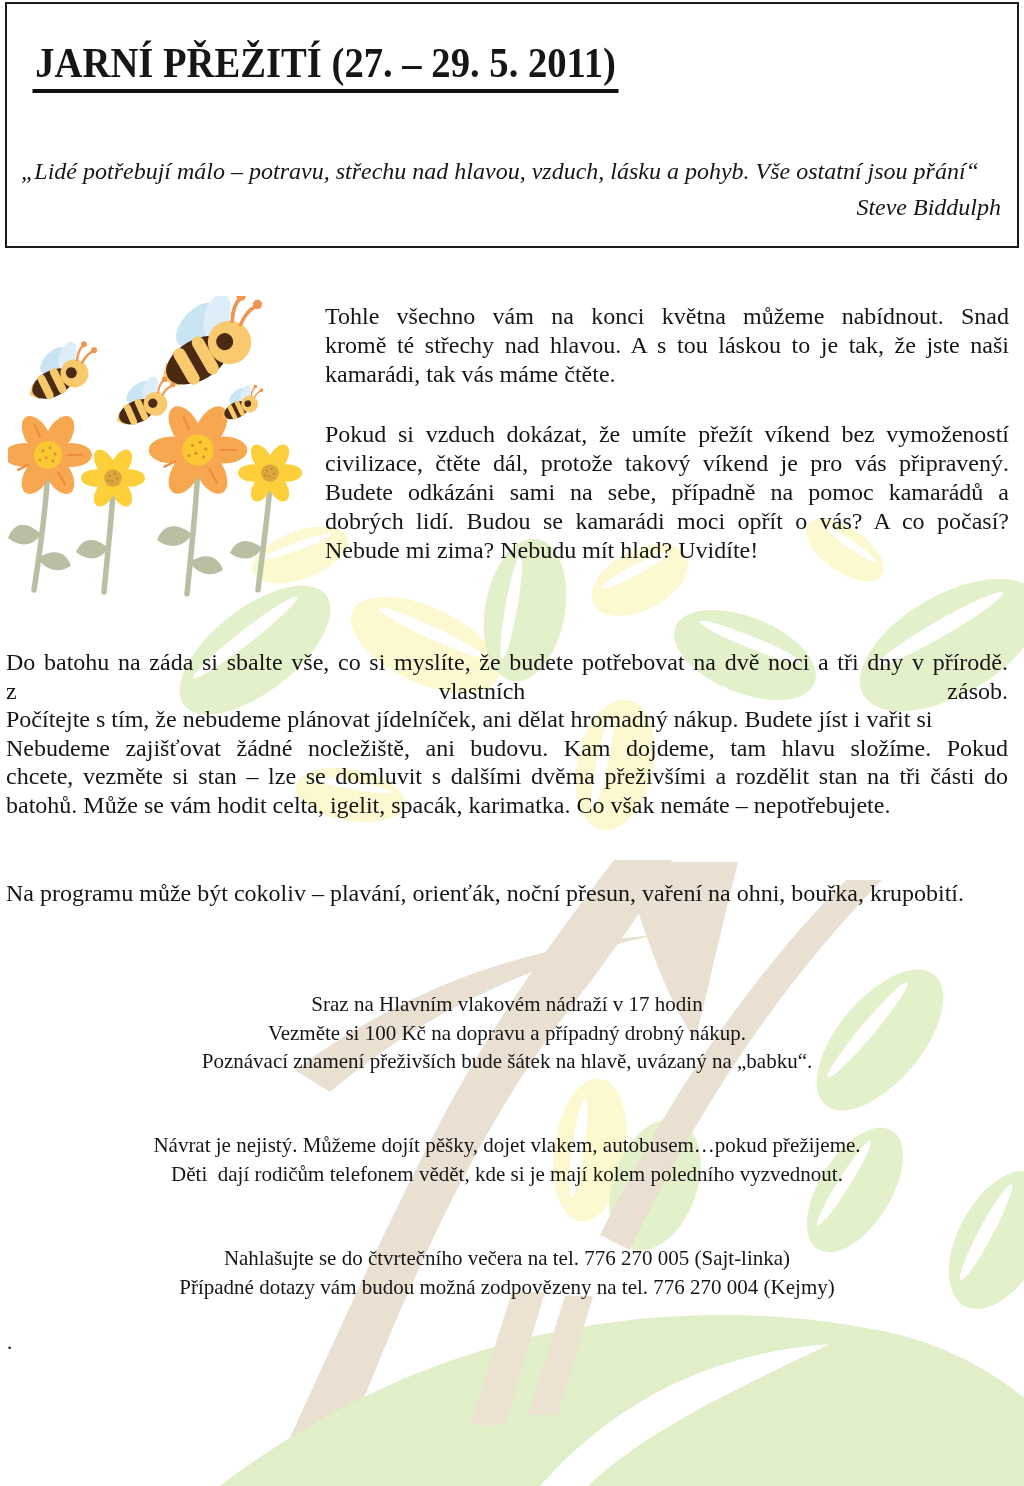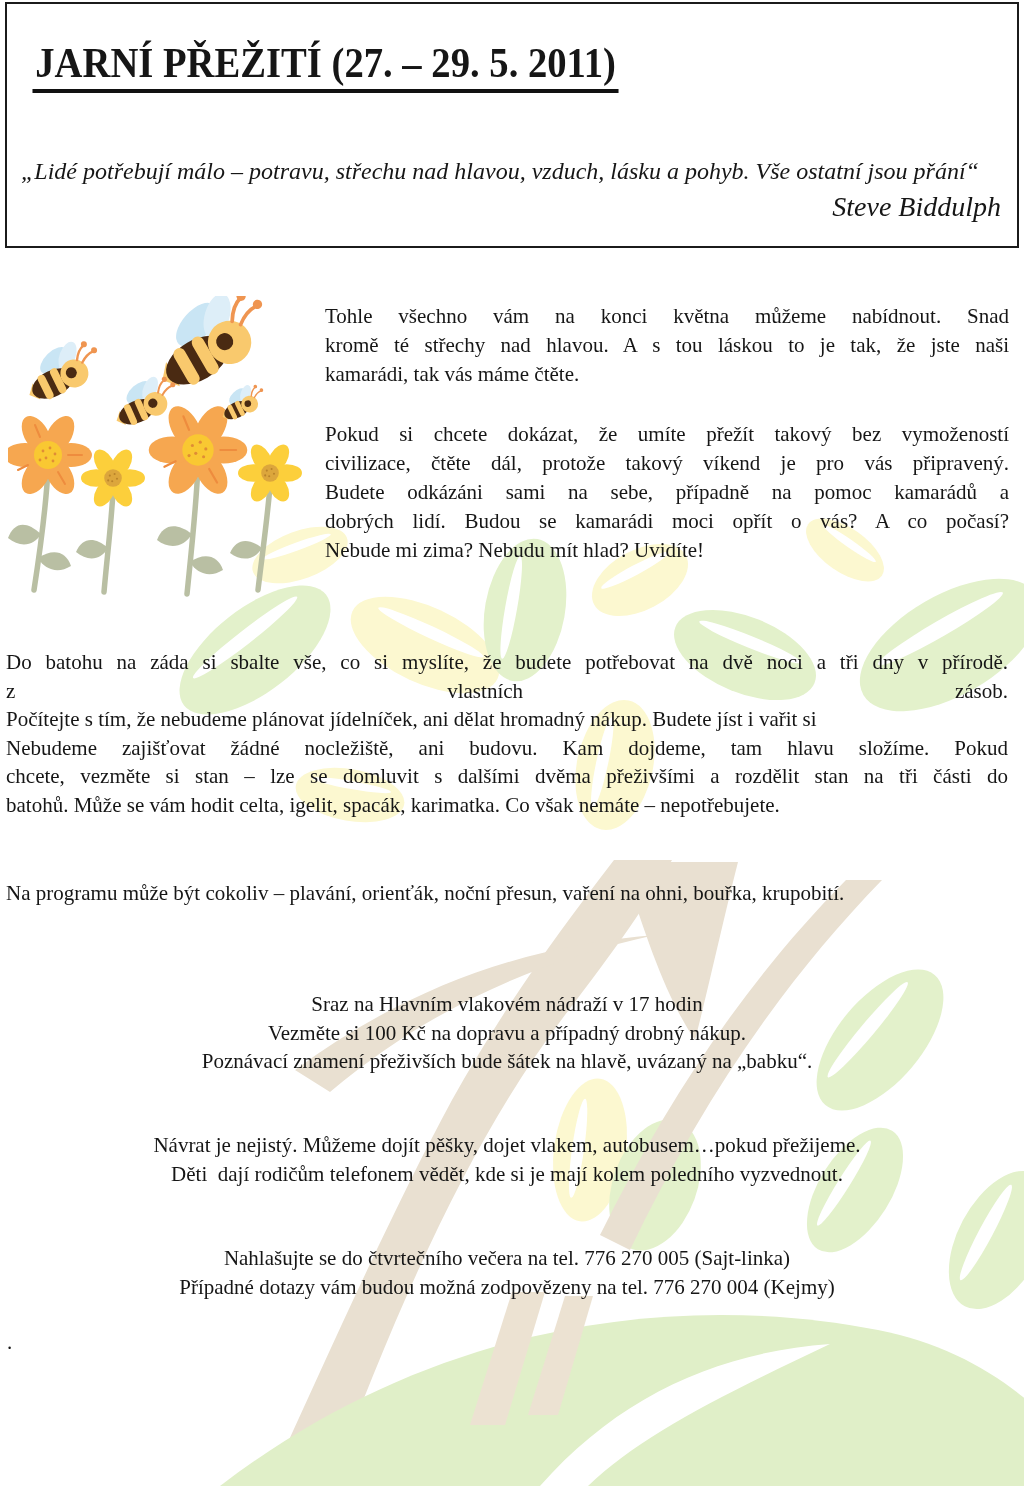--- a/index.html
+++ b/index.html
@@ -15,23 +15,23 @@
     position:absolute; left:5px; top:2px; width:1010px; height:242px;
     border:2px solid #1b1b1b; background:#ffffff; z-index:3;
   }
   .title { position:absolute; top:36px; left:0; width:100%; text-align:left;
            font-size:42px; font-weight:bold; line-height:46px; white-space:nowrap; }
   .title-inner { display:inline-block; transform:scaleX(0.92); transform-origin:center;
                  border-bottom:4px solid #111; padding:0 3px 3px 3px; }
   .quote { position:absolute; top:150px; left:14px; right:14px;
            font-style:italic; font-size:24px; line-height:34px; white-space:nowrap; }
   .quote-attr { position:absolute; top:186px; right:16px;
-           font-style:italic; font-size:28px; line-height:34px; }
-
-  .textblock { position:absolute; z-index:2; font-size:21px; }
+           font-style:italic; font-size:24px; line-height:34px; }
+
+  .textblock { position:absolute; z-index:2; font-size:24px; }
   .col-right { left:325px; top:302px; width:684px; line-height:29px; }
   .col-right .para + .para { margin-top:31px; }
   .fullcol   { left:6px; top:648px; width:1002px; line-height:28.5px; }
   .program   { left:6px; top:879px; width:1008px; line-height:28.5px; }
 
   .para .line { text-align:justify; text-align-last:justify; }
   .para .line:last-child { text-align-last:left; }
 
   .center-block { position:absolute; left:0; width:1014px; z-index:2;
                   font-size:21px; line-height:28.5px; }
@@ -221,21 +221,21 @@
     <use href="#bee" transform="translate(233,112) scale(0.6) rotate(-6)"></use>
   </svg>
 
   <div class="textblock col-right">
     <div class="para">
         <div class="line">Tohle všechno vám na konci května můžeme nabídnout. Snad</div>
         <div class="line">kromě té střechy nad hlavou. A s tou láskou to je tak, že jste naši</div>
         <div class="line">kamarádi, tak vás máme čtěte.</div>
       </div>
     <div class="para">
-        <div class="line">Pokud si chcete dokázat, že umíte přežít takový bez vymožeností</div>
+        <div class="line">Pokud si vzduch dokázat, že umíte přežít víkend bez vymožeností</div>
         <div class="line">civilizace, čtěte dál, protože takový víkend je pro vás připravený.</div>
         <div class="line">Budete odkázáni sami na sebe, případně na pomoc kamarádů a</div>
         <div class="line">dobrých lidí. Budou se kamarádi moci opřít o vás? A co počasí?</div>
         <div class="line">Nebude mi zima? Nebudu mít hlad? Uvidíte!</div>
       </div>
   </div>
 
   <div class="textblock fullcol">
     <div class="para">
         <div class="line">Do batohu na záda si sbalte vše, co si myslíte, že budete potřebovat na dvě noci a tři dny v přírodě.</div>

